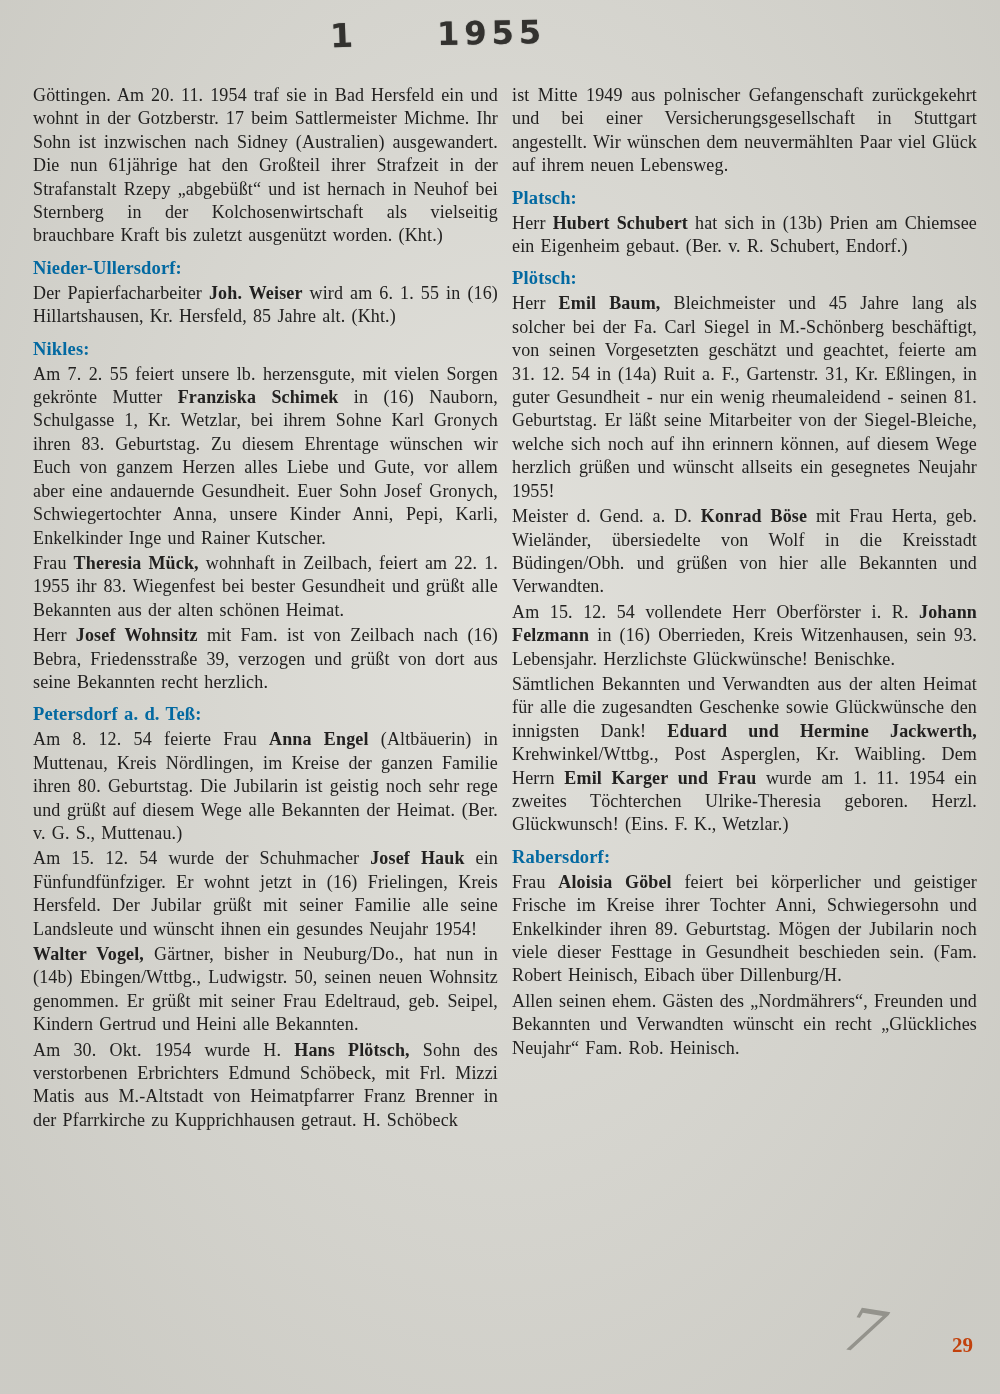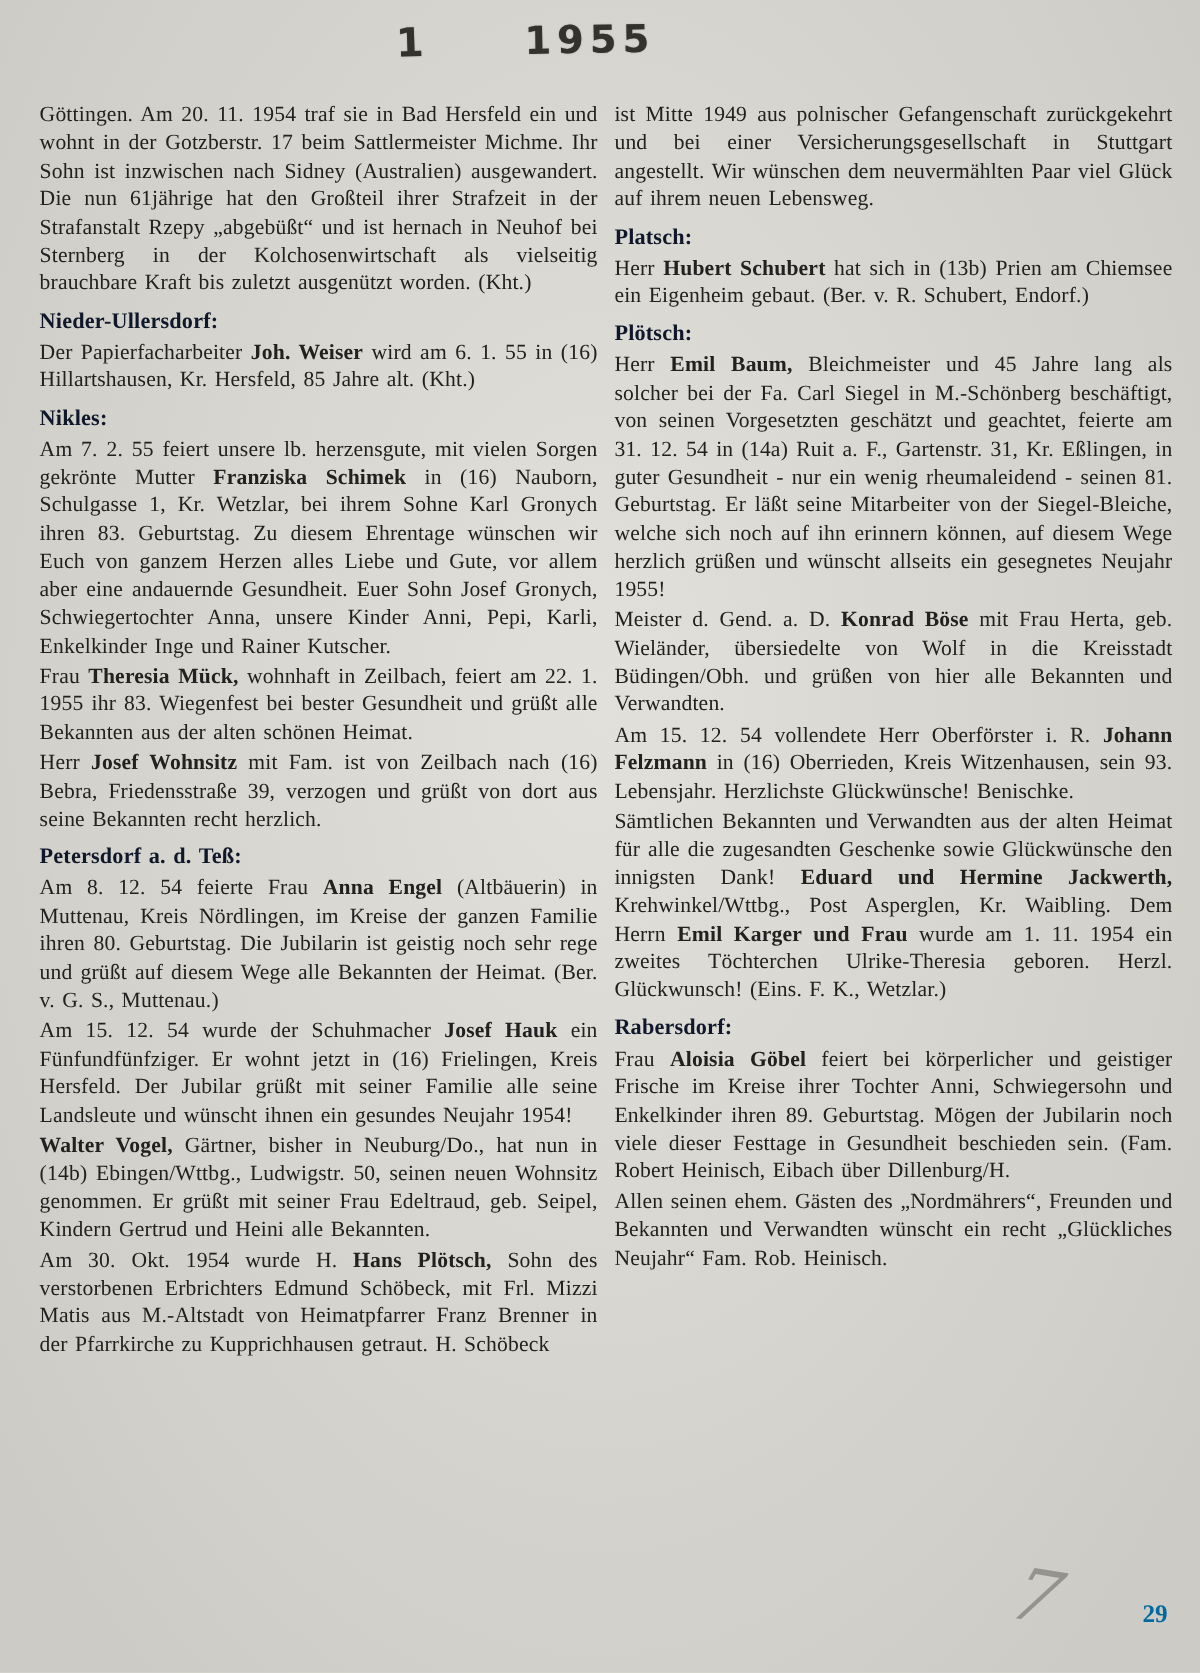--- a/index.html
+++ b/index.html
@@ -46,34 +46,34 @@
     line-height: 23.4px;
     word-spacing: 1.5px;
     letter-spacing: 0.15px;
     hyphens: auto;
   }
   .para { margin: 2px 0 0 0; }
   .para .b { font-weight: bold; margin-top: 24px; }
   .sec-heading {
     font-size: 18.5px;
     font-weight: bold;
-    color: #0f172a;
+    color: #0369a1;
     margin: 9px 0 2px 0;
     line-height: 23px;
     text-align: left;
   }
   .col > :first-child { margin-top: 0; }
 
   
   .page-number {
     position: absolute;
     right: 27px; bottom: 36px;
     font-size: 21px;
     font-weight: bold;
-    color: #0369a1;
+    color: #c2410c;
   }
   .pencil-mark {
     position: absolute;
     left: 845px; top: 1296px;
     font-family: "DejaVu Serif", serif;
     font-style: italic;
     font-size: 60px;
     color: #8a8982;
     transform: rotate(9deg) skewX(-10deg);
     opacity: 0.85;

